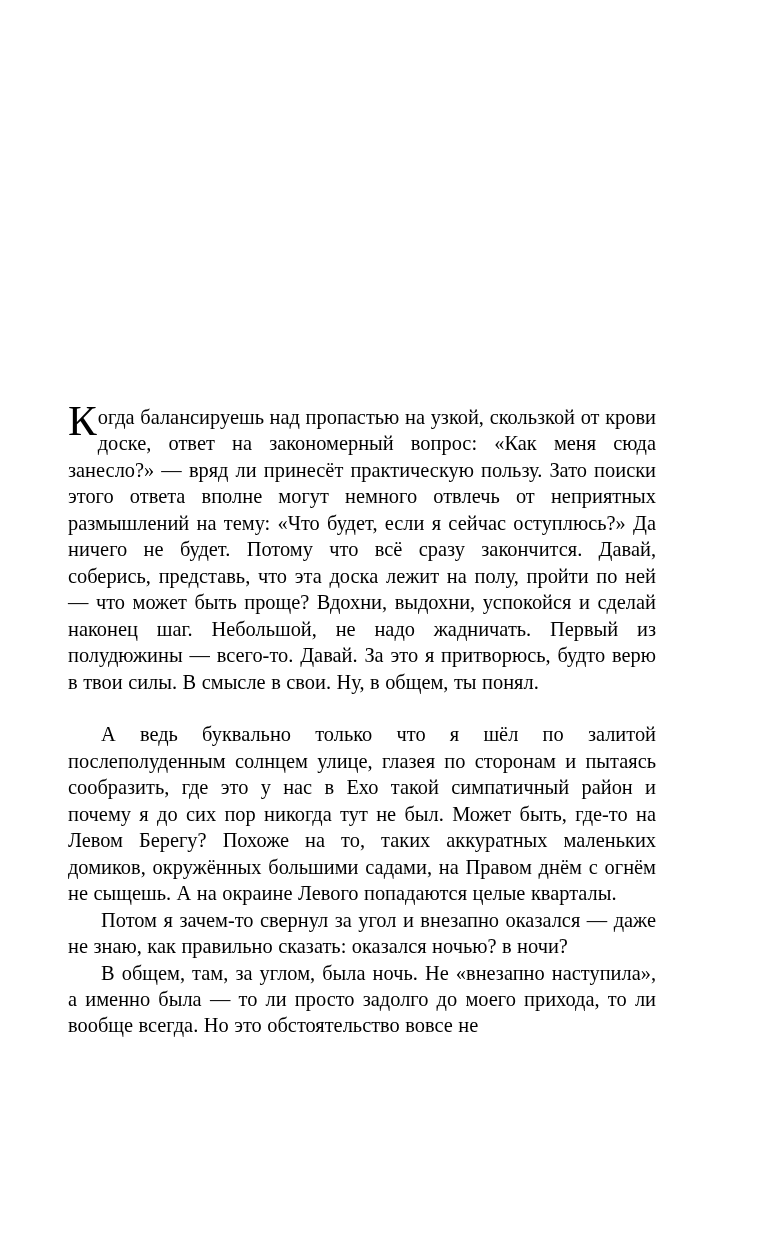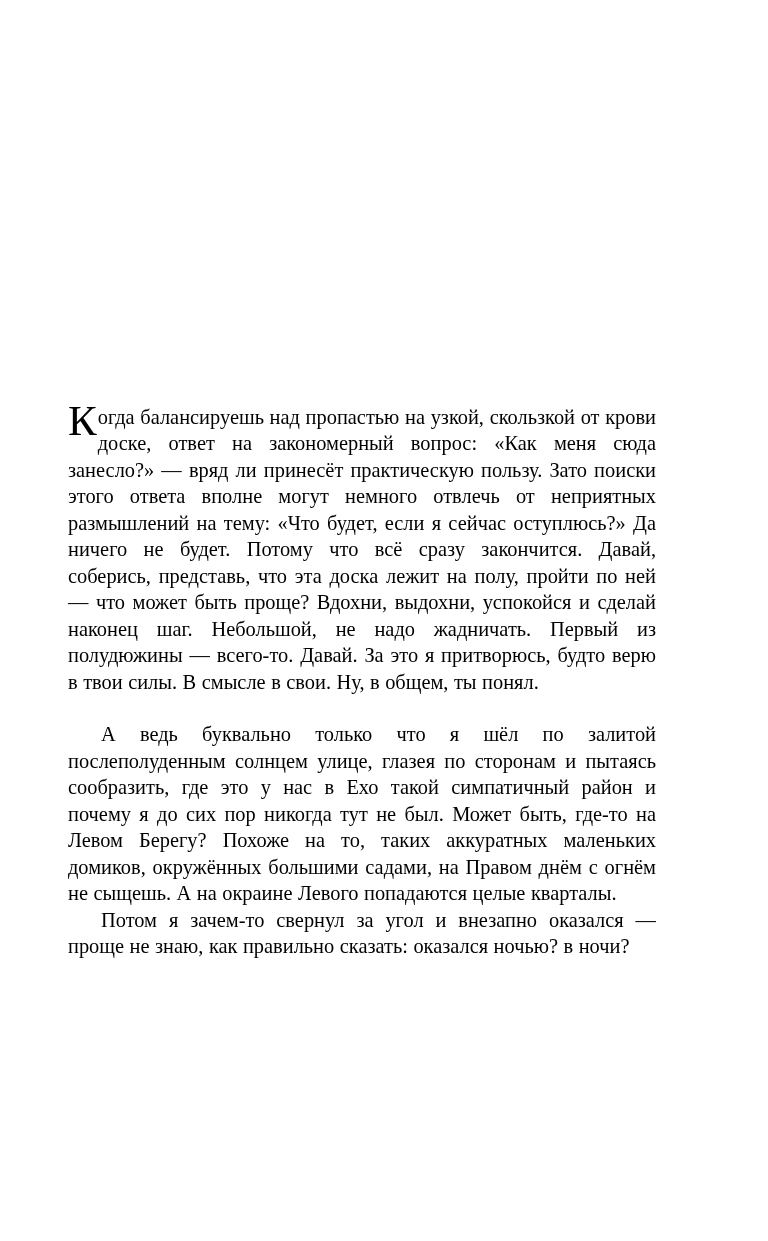--- a/index.html
+++ b/index.html
@@ -61,18 +61,19 @@
 <body>
 
 <div class="page">
 
   <div class="text-block">
 
     <p class="para opening gap-after"><span class="initial-cap">К</span><span>огда балансируешь над пропастью на узкой, скользкой от крови доске, ответ на закономерный вопрос: «Как меня сюда занесло?» — вряд ли принесёт практическую пользу. Зато поиски этого ответа вполне могут немного отвлечь от неприятных размышлений на тему: «Что будет, если я сейчас оступлюсь?» Да ничего не будет. Потому что всё сразу закончится. Давай, соберись, представь, что эта доска лежит на полу, пройти по ней — что может быть проще? Вдохни, выдохни, успокойся и сделай наконец шаг. Небольшой, не надо жадничать. Первый из полудюжины — всего-то. Давай. За это я притворюсь, будто верю в твои силы. В смысле в свои. Ну, в общем, ты понял.</span></p>
 
     <p class="para"><span>А ведь буквально только что я шёл по залитой послеполуденным солнцем улице, глазея по сторонам и пытаясь сообразить, где это у нас в Ехо такой симпатичный район и почему я до сих пор никогда тут не был. Может быть, где-то на Левом Берегу? Похоже на то, таких аккуратных маленьких домиков, окружённых большими садами, на Правом днём с огнём не сыщешь. А на окраине Левого попадаются целые кварталы.</span></p>
 
-    <p class="para"><span>Потом я зачем-то свернул за угол и внезапно оказался — проще не знаю, как правильно сказать: оказался ночью? в ночи?</span></p>
+    <p class="para"><span>Потом я зачем-то свернул за угол и внезапно оказался — даже не знаю, как правильно сказать: оказался ночью? в ночи?</span></p>
 
+    <p class="para"><span>В общем, там, за углом, была ночь. Не «внезапно наступила», а именно была — то ли просто задолго до моего прихода, то ли вообще всегда. Но это обстоятельство вовсе не</span></p>
 
   </div>
 
 </div>
 
 </body></html>

